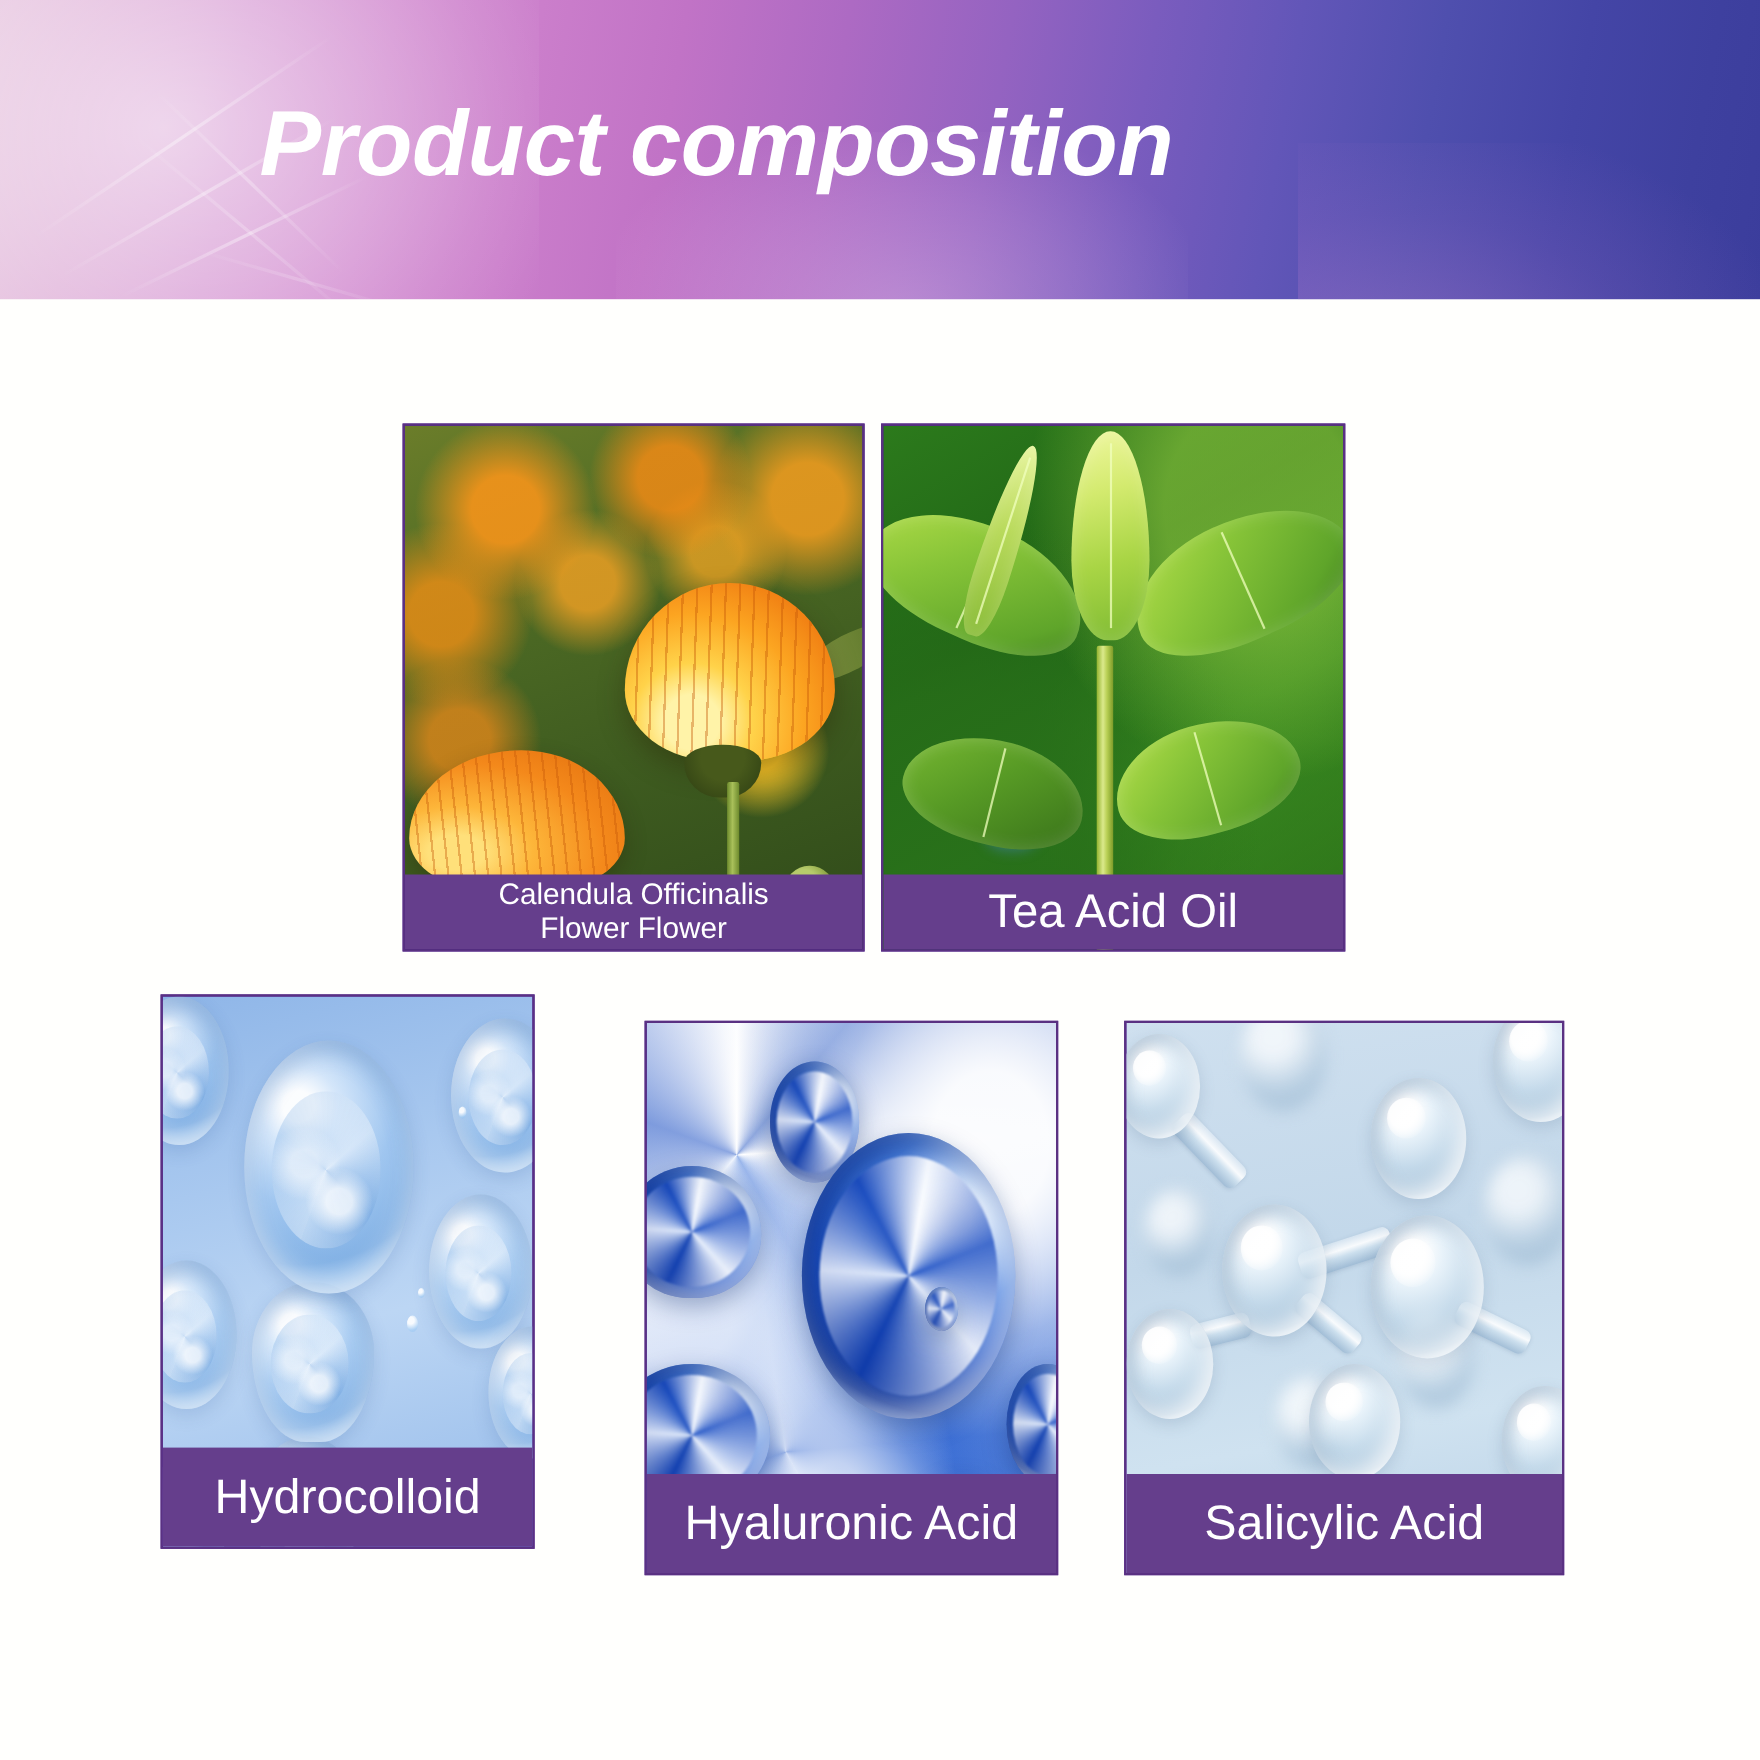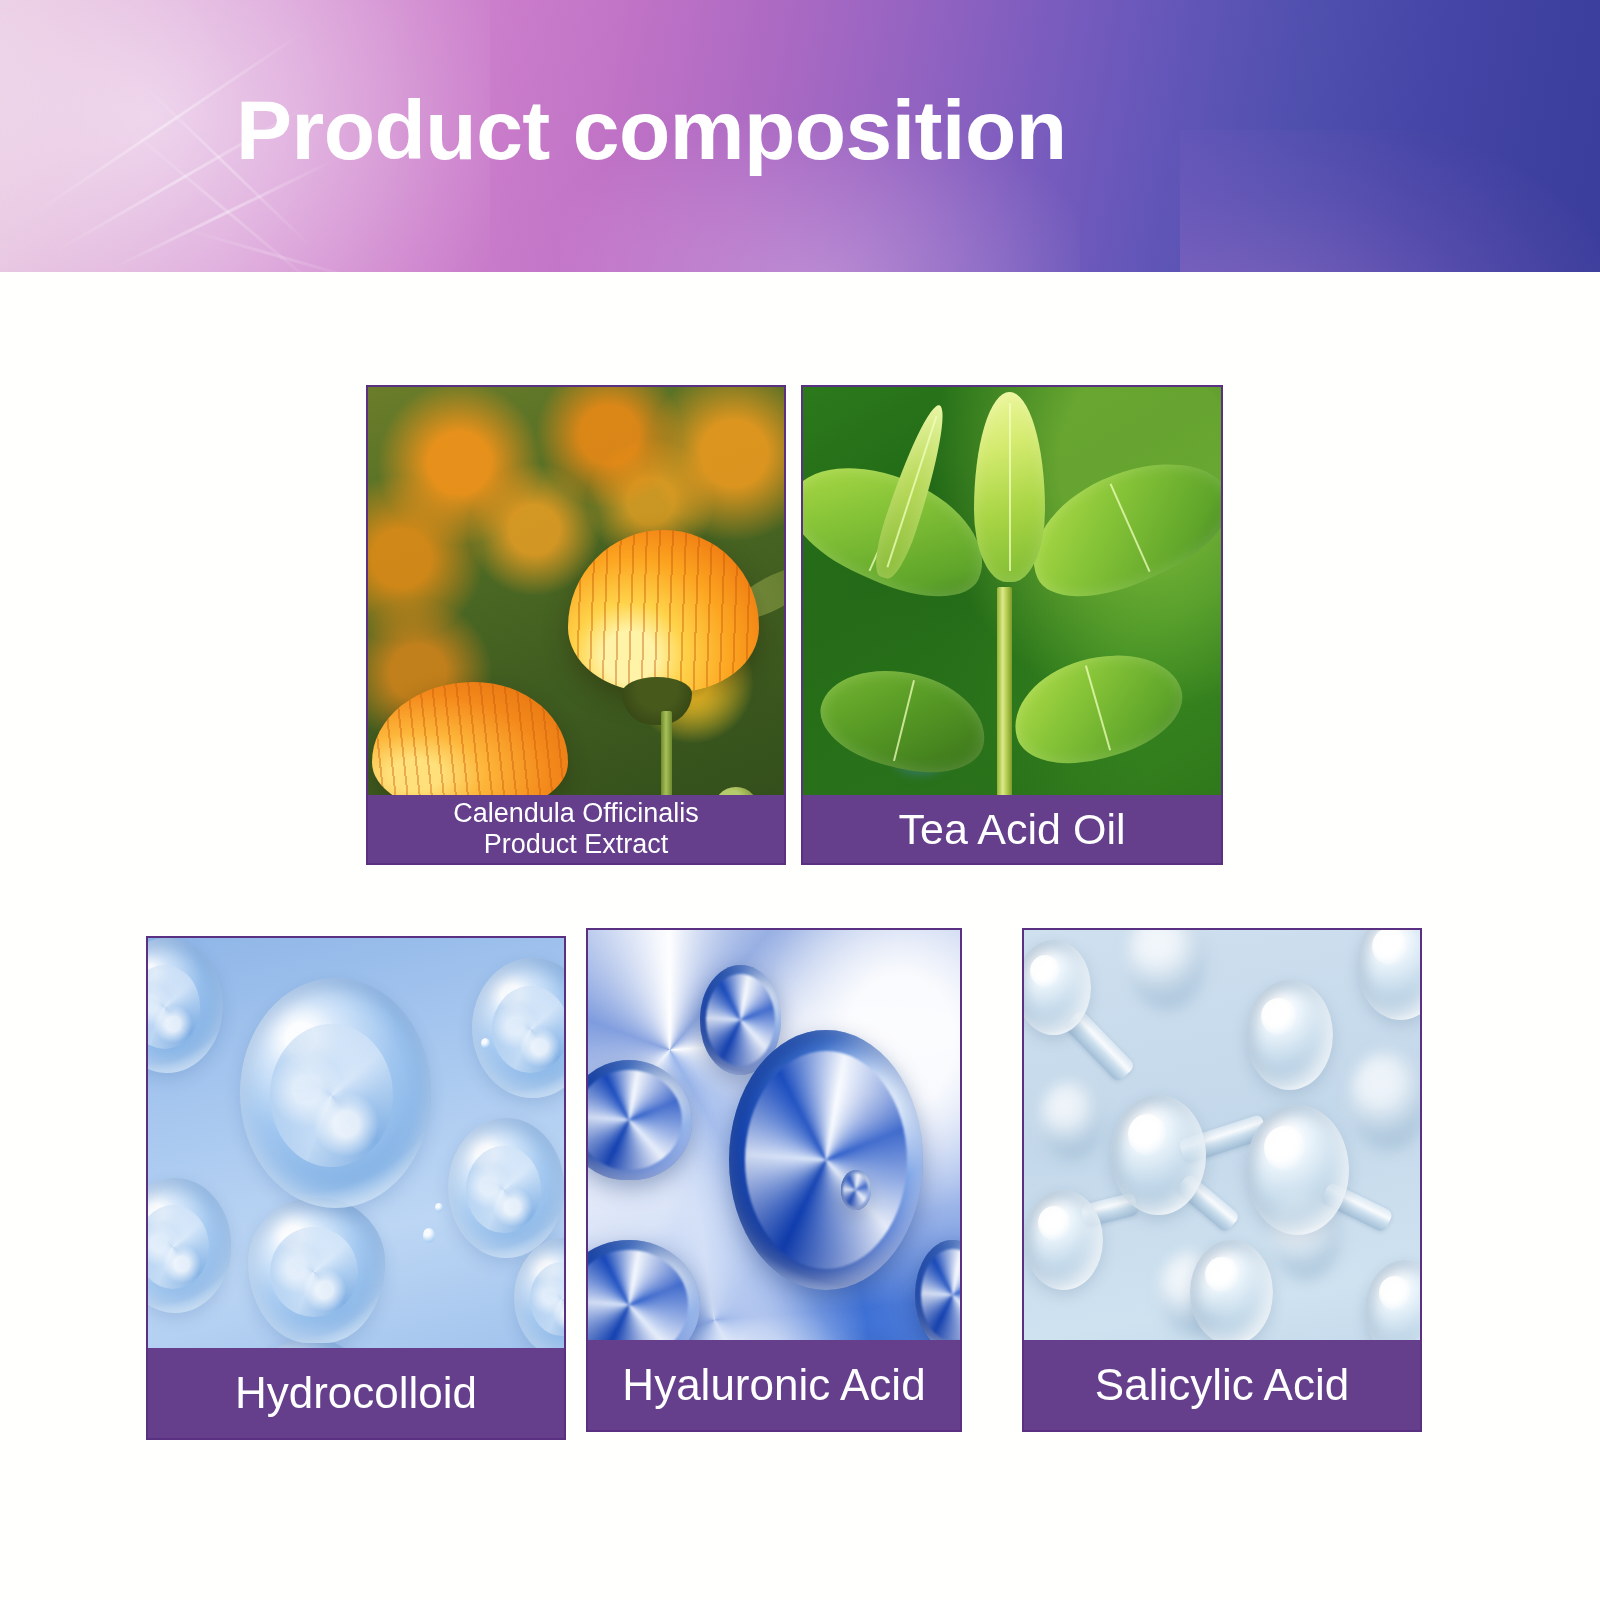--- a/index.html
+++ b/index.html
@@ -32,20 +32,21 @@
         #cb7ecb 30%,
         #c173c6 38%,
         #ad6ac3 47%,
         #9463c1 56%,
         #7a5cbe 64%,
         #6256b8 72%,
         #4f4fae 80%,
         #4445a6 88%,
         #3e409f 95%,
         #3b3d9c 100%);
+    font-style: italic;
   }
   
   #header-glow-left {
     position: absolute;
     left: -130px;
     top: -170px;
     width: 620px;
     height: 520px;
     background: radial-gradient(ellipse at 45% 55%,
                 rgba(255,255,255,0.55) 0%,
@@ -142,21 +143,21 @@
     font-size: 27px;
     line-height: 1.16;
     padding: 0 10px;
   }
   #card-teatree .card-caption {
     height: 68px;
     font-size: 43px;
   }
 
   
-  #card-hydrocolloid { left: 146px;  top: 936px; width: 420px; height: 504px; }
+  #card-hydrocolloid { left: 146px;  top: 904px; width: 340px; height: 504px; }
   #card-hyaluronic   { left: 586px;  top: 928px; width: 376px; height: 504px; }
   #card-salicylic    { left: 1022px; top: 928px; width: 400px; height: 504px; }
   .bottom-row .card-caption {
     height: 90px;
     font-size: 44px;
   }
 
   
   .ph-calendula {
     background:
@@ -528,21 +529,21 @@
     <div class="ph-cal-disc-a"></div>
     <div class="ph-cal-stem-a"></div>
     <div class="ph-cal-fg-b"></div>
     <div class="ph-cal-disc-b"></div>
     <div class="ph-cal-bud-a"></div>
     <div class="ph-cal-bud-b"></div>
   </div>
   <div class="card-caption">
     <div>
       <div>Calendula Officinalis</div>
-      <div>Product Extract</div>
+      <div>Flower Flower</div>
     </div>
   </div>
 </div>
 
 <div class="card" id="card-teatree">
   <div class="card-photo ph-teatree">
     <div class="tt-bokeh-blue"></div>
     <div class="tt-leaf" id="tt-leaf-left"></div>
     <div class="tt-leaf" id="tt-leaf-right"></div>
     <div class="tt-leaf" id="tt-leaf-lowleft"></div>

